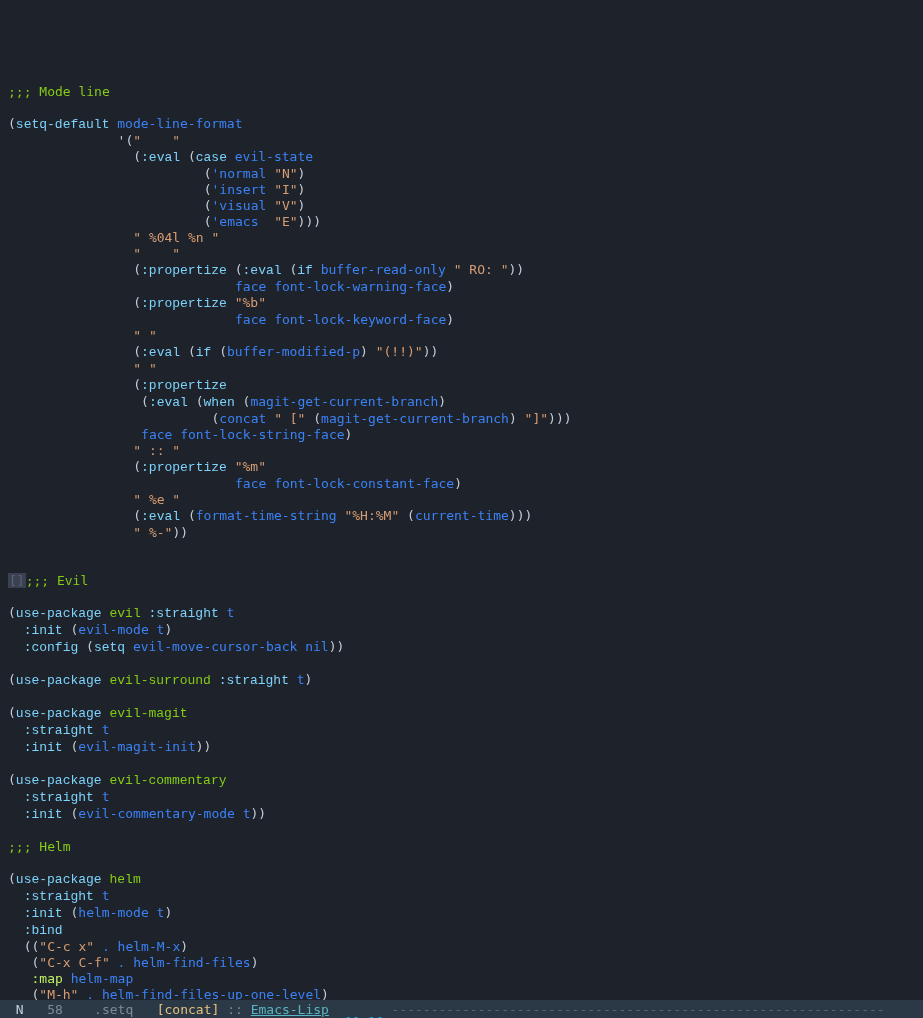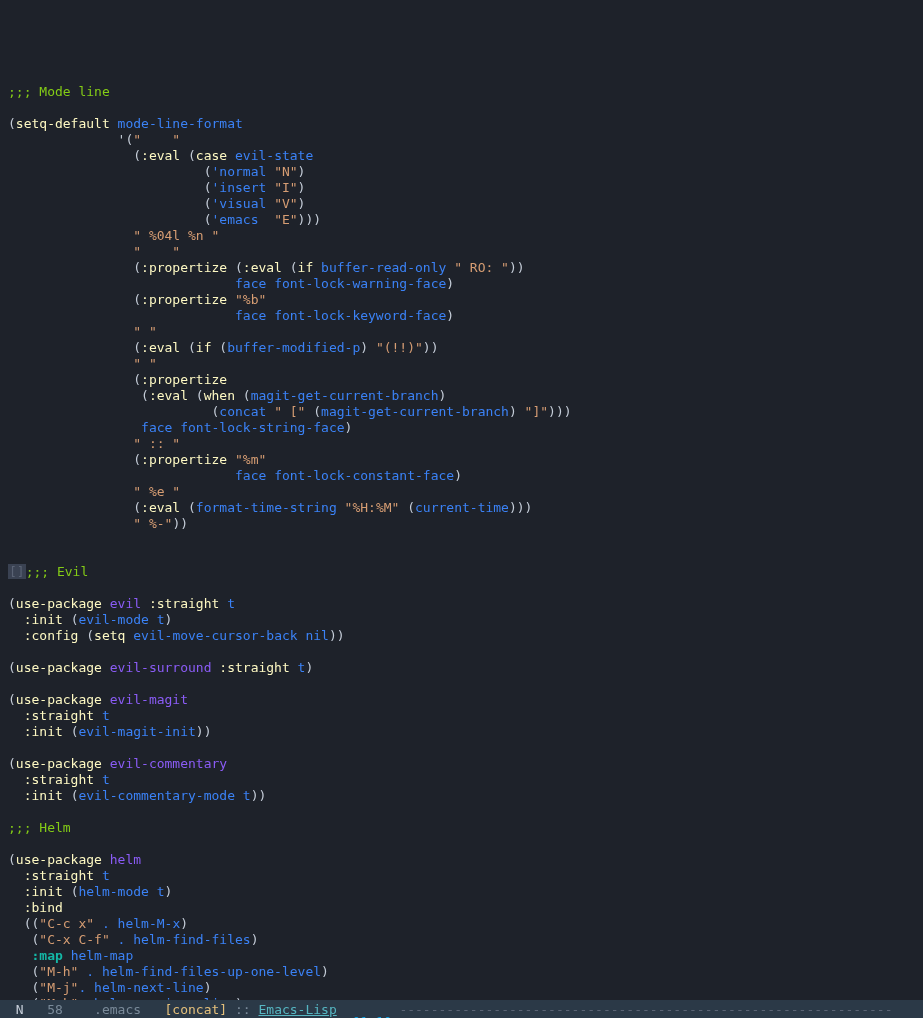--- a/index.html
+++ b/index.html
@@ -29,25 +29,25 @@
     color: #7a8a99;
     padding: 1px 8px 0 8px;
     font-size: 13px;
     display: flex;
     align-items: center;
     white-space: pre;
   }
   
   .pn { color: #c5cdd8; }        
   .cm { color: #84cc16; }        
-  .kw { color: #fef9c3; }        
+  .kw { color: #7dd3fc; font-family: Liberation Mono, monospace; }        
   .st { color: #d69d73; }        
-  .pk { color: #8b5cf6; }        
+  .pk { color: #84cc16; font-family: Liberation Mono, monospace; }        
   .wh { color: #3b82f6; }        
-  .map { color: #14b8a6; font-weight: bold; }
+  .map { color: #bef264; }
   .modN { color: #c5cdd8; }
   .modFile { color: #7a8a99; }
   .modBranch { color: #e5c07b; }
   .modCol { color: #7a8a99; }
   .modMode { color: #56b6c2; text-decoration: underline; }
   .modTime { color: #0ea5e9; margin-top: 24px; }
   .modDash { color: #5a6374; }
   .sel { background: #3a4252; color: #5a6374; padding: 0 1px; }
 </style>
 </head>
@@ -113,17 +113,17 @@
    <span class="map">:map</span> <span class="wh">helm-map</span>
    <span class="pn">(</span><span class="st">"M-h"</span> <span class="wh">.</span> <span class="wh">helm-find-files-up-one-level</span><span class="pn">)</span>
    <span class="pn">(</span><span class="st">"M-j"</span><span class="wh">.</span> <span class="wh">helm-next-line</span><span class="pn">)</span>
    <span class="pn">(</span><span class="st">"M-k"</span><span class="wh">.</span> <span class="wh">helm-previous-line</span><span class="pn">)</span>
    <span class="pn">(</span><span class="st">"M-l"</span><span class="wh">.</span> <span class="wh">helm-execute-persistent-action</span><span class="pn">)</span>
     
      
 </div>
 
 <div class="modeline">
-<span class="modN"> N </span><span class="modCol">  58</span><span class="modFile">    .emacs   </span><span class="modBranch">[concat]</span><span class="modCol"> :: </span><span class="modMode">Emacs-Lisp</span><span class="modTime">  01:10 </span><span class="modDash">---------------------------------------------------------------</span>
+<span class="modN"> N </span><span class="modCol">  58</span><span class="modFile">    .setq   </span><span class="modBranch">[concat]</span><span class="modCol"> :: </span><span class="modMode">Emacs-Lisp</span><span class="modTime">  01:10 </span><span class="modDash">---------------------------------------------------------------</span>
 </div>
 
 
 
 
 </body></html>

